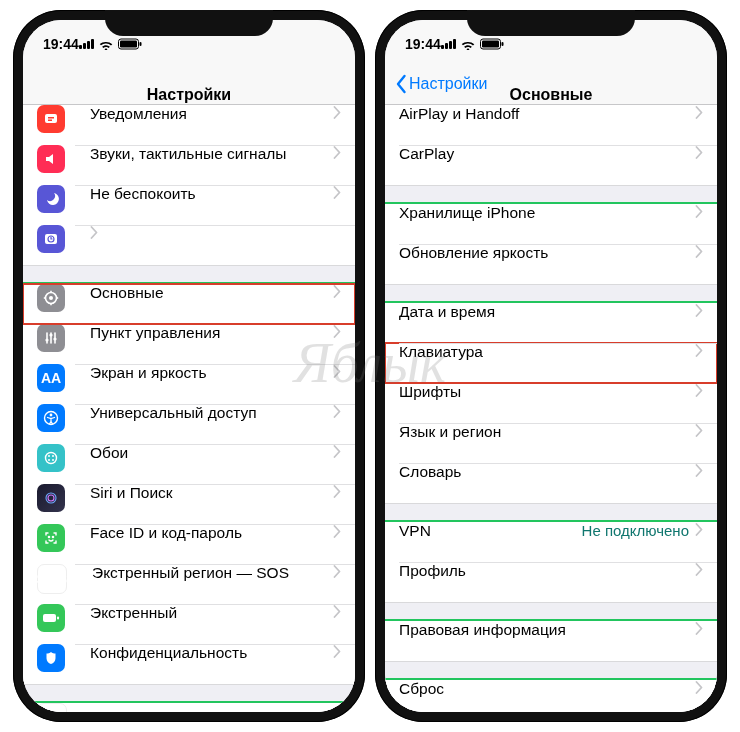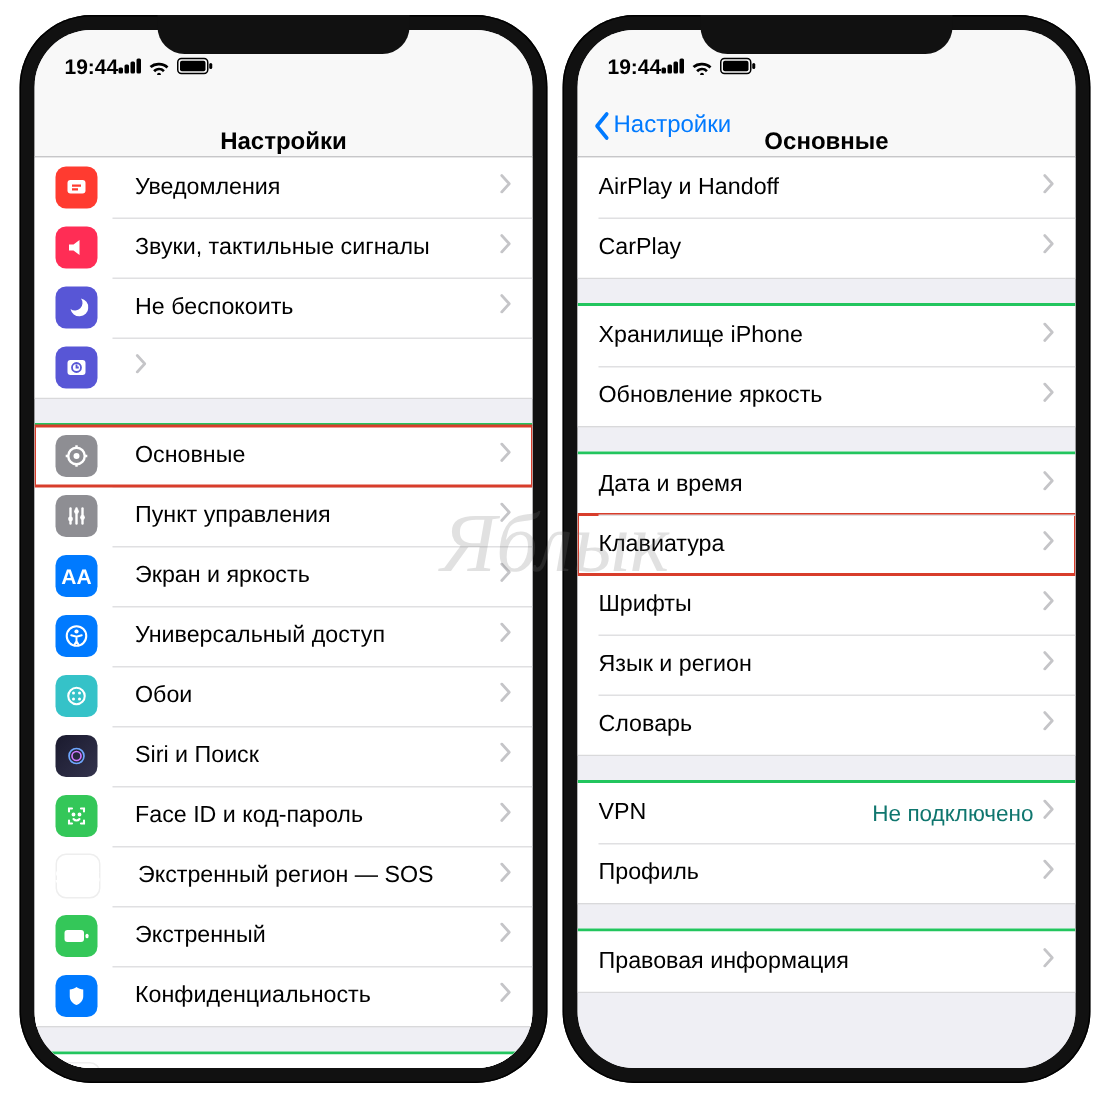--- a/index.html
+++ b/index.html
@@ -135,21 +135,21 @@
   .group {
     margin-top: 16px;
     background: #fff;
     border-top: 2px solid #22c55e;
     border-bottom: 1px solid #d9d9db;
   }
   .group:first-child { margin-top: 0; border-top: none; }
 
   .row {
     display: flex;
-    align-items: center;
+    align-items: flex-start;
     height: 40px;
     padding: 0 14px 0 14px;
     position: relative;
     font-size: 15.5px;
     color: #000;
     background: #fff;
   }
   .row + .row::before {
     content: "";
     position: absolute;
@@ -598,18 +598,28 @@
             <div class="group">
               <div class="row">
 
     <span class="label">Правовая информация</span>
 
     <span class="chev"><svg width="8" height="13" viewBox="0 0 8 13">
                     <path d="M1.5 1l5 5.5-5 5.5" stroke="currentColor" stroke-width="1.8" fill="none" stroke-linecap="round" stroke-linejoin="round"></path>
                   </svg></span>
   </div>
             </div>
+            <div class="group">
+              <div class="row">
+
+    <span class="label">Сброс</span>
+
+    <span class="chev"><svg width="8" height="13" viewBox="0 0 8 13">
+                    <path d="M1.5 1l5 5.5-5 5.5" stroke="currentColor" stroke-width="1.8" fill="none" stroke-linecap="round" stroke-linejoin="round"></path>
+                  </svg></span>
+  </div>
+            </div>
           </div>
       </div>
     </div>
 
   </div>
 </div>
 
 </body></html>

